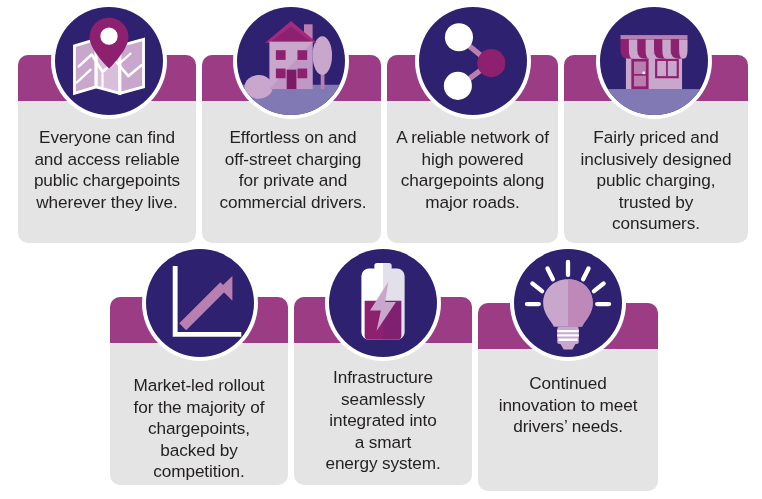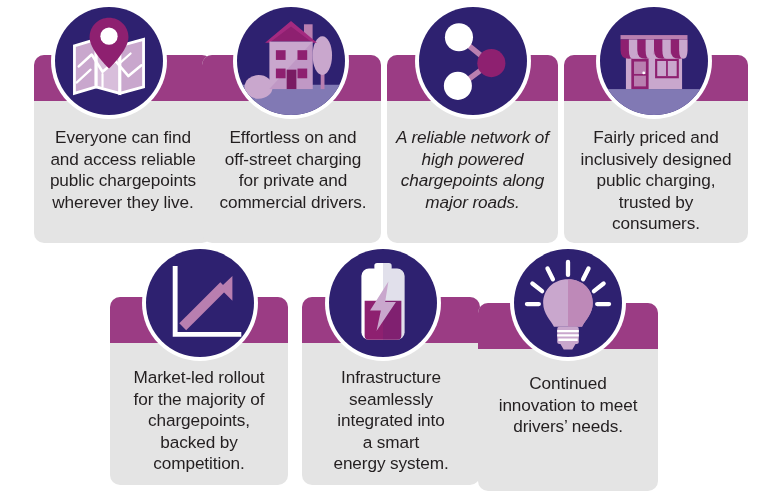--- a/index.html
+++ b/index.html
@@ -72,21 +72,21 @@
     display: block;
     width: 100%;
     height: 100%;
   }
 </style>
 </head>
 <body>
 
 <div id="board">
 
-  <div class="card" style="left:18px; top:55px; width:178px; height:188px;margin-left:16px;">
+  <div class="card" style="left:18px; top:55px; width:178px; height:188px;">
     <div class="card-band" style="height:46px;"></div>
     <div class="card-text" style="top:72px;">Everyone can find
 and access reliable
 public chargepoints
 wherever they live.</div>
   </div>
   <div class="icon-wrap" style="left:51px; top:3px; width:116px; height:116px;">
     <div class="icon-circle">
       <svg viewBox="0 0 100 100" aria-hidden="true">
 
@@ -140,21 +140,21 @@
         <rect x="36" y="57" width="9" height="9" fill="#8e2070"></rect>
         <rect x="56" y="57" width="9" height="9" fill="#8e2070"></rect>
 
         <rect x="46" y="58" width="9" height="18" fill="#7a1b63"></rect>
       </svg>
     </div>
   </div>
 
   <div class="card" style="left:387px; top:55px; width:171px; height:188px;">
     <div class="card-band" style="height:46px;"></div>
-    <div class="card-text" style="top:72px;font-style:italic;">A reliable network of
+    <div class="card-text" style="top:72px;">A reliable network of
 high powered
 chargepoints along
 major roads.</div>
   </div>
   <div class="icon-wrap" style="left:415px; top:3px; width:116px; height:116px;">
     <div class="icon-circle">
       <svg viewBox="0 0 100 100" aria-hidden="true">
         <line x1="39" y1="30" x2="66" y2="52" stroke="#b97fb0" stroke-width="5" stroke-linecap="round"></line>
         <line x1="39" y1="72" x2="66" y2="52" stroke="#b97fb0" stroke-width="5" stroke-linecap="round"></line>
         <circle cx="37" cy="28" r="13" fill="#ffffff"></circle>
@@ -195,39 +195,39 @@
 
         <rect x="51" y="48" width="22" height="18" fill="#8e2070"></rect>
         <rect x="53" y="50" width="18" height="14" fill="#c9a7cd"></rect>
         <rect x="61.2" y="50" width="1.6" height="14" fill="#8e2070"></rect>
       </svg>
     </div>
   </div>
 
   <div class="card" style="left:110px; top:297px; width:178px; height:188px;">
     <div class="card-band" style="height:46px;"></div>
-    <div class="card-text" style="top:70px;">Market-led rollout
+    <div class="card-text" style="top:78px;">Market-led rollout
 for the majority of
 chargepoints,
 backed by
 competition.</div>
   </div>
   <div class="icon-wrap" style="left:142px; top:245px; width:116px; height:116px;">
     <div class="icon-circle">
       <svg viewBox="0 0 100 100" aria-hidden="true">
 
         <path d="M27 18 L27 79 L86 79" fill="none" stroke="#ffffff" stroke-width="4.5" stroke-linecap="square"></path>
 
         <line x1="34" y1="72" x2="72" y2="34" stroke="#b97fb0" stroke-width="9" stroke-linecap="butt"></line>
         <path d="M80 25 L80 48 L71 39 L57 47 Z" fill="#b97fb0"></path>
       </svg>
     </div>
   </div>
 
-  <div class="card" style="left:294px; top:297px; width:178px; height:188px;margin-left:8px;">
+  <div class="card" style="left:294px; top:297px; width:178px; height:188px;">
     <div class="card-band" style="height:46px;"></div>
     <div class="card-text" style="top:70px;">Infrastructure
 seamlessly
 integrated into
 a smart
 energy system.</div>
   </div>
   <div class="icon-wrap" style="left:325px; top:245px; width:116px; height:116px;">
     <div class="icon-circle">
       <svg viewBox="0 0 100 100" aria-hidden="true">

